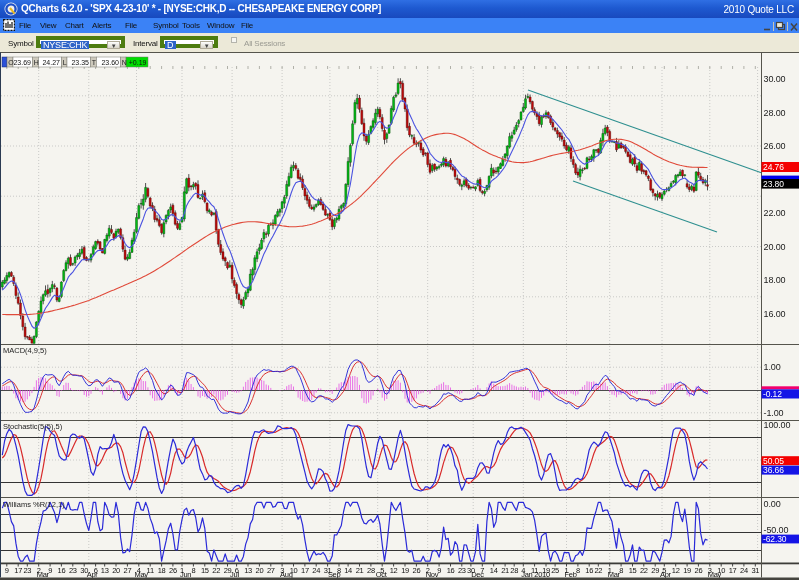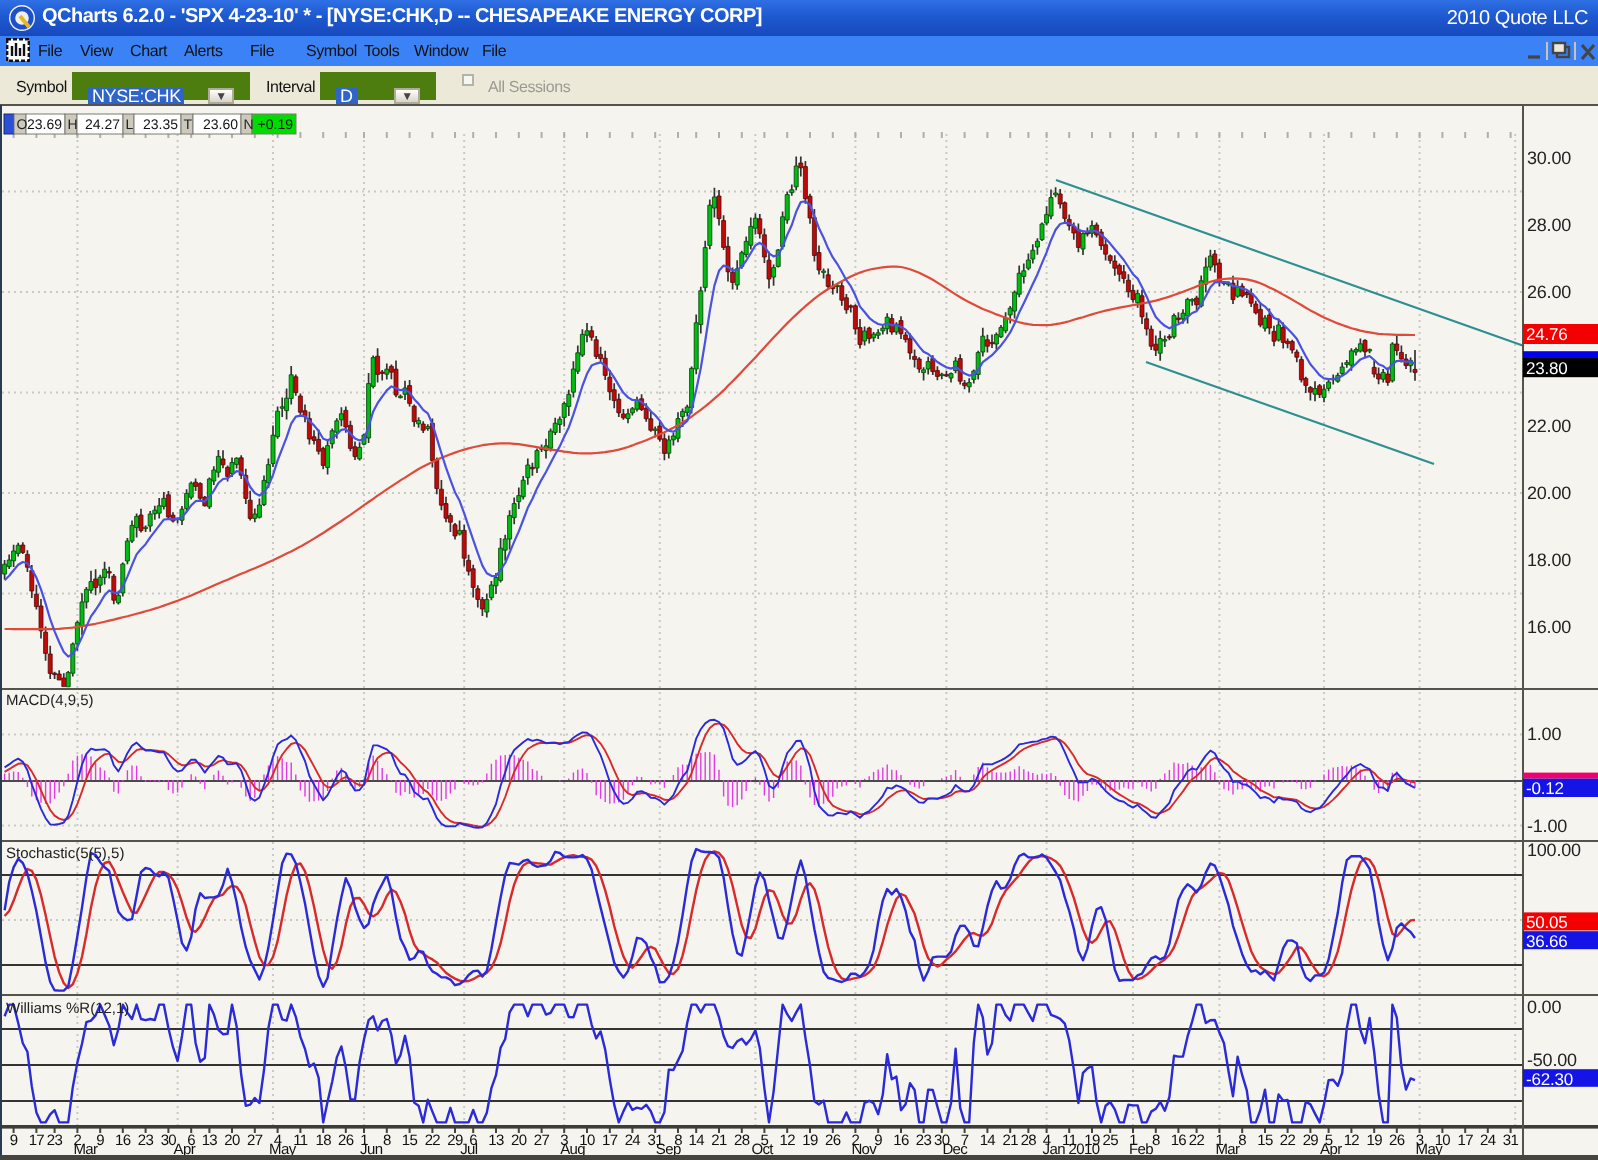--- a/index.html
+++ b/index.html
@@ -4,21 +4,21 @@
 body{width:799px;height:580px;overflow:hidden;font-family:"Liberation Sans",sans-serif}
 #app{position:relative;width:799px;height:580px;background:#ece9d8}
 #titlebar{position:absolute;left:0;top:0;width:799px;height:18px;
  background:linear-gradient(180deg,#2f6fe4 0%,#1e59d0 45%,#1849be 100%);color:#fff;}
 #titlebar .t{position:absolute;left:21px;top:3px;font-size:10px;font-weight:bold;letter-spacing:-0.25px;white-space:nowrap}
 #titlebar .r{position:absolute;right:5px;top:3.5px;font-size:10px;font-weight:normal;letter-spacing:-0.2px}
 #menubar{position:absolute;left:0;top:18px;width:799px;height:15px;background:#3b82f6;font-size:8px;letter-spacing:-0.2px;color:#111}
 #menubar span.m{position:absolute;top:3px}
 #winbtn{position:absolute;right:0px;top:19px;height:13px}
 #toolbar{position:absolute;left:0;top:33px;width:799px;height:19px;background:#ece9d8;font-size:8px;letter-spacing:-0.2px;color:#111}
-.combo{position:absolute;background:#fff;border:7px solid #4d7c0f;height:12px}
+.combo{position:absolute;background:#fff;border:4px solid #4d7c0f;height:12px}
 .dd{position:absolute;right:1px;top:1px;width:13px;height:8px;background:linear-gradient(180deg,#fefefe,#d8d4c8);border:1px solid #b0aa98;font-size:6px;color:#444;text-align:center;line-height:8px}
 .sel{position:absolute;left:1px;top:1px;background:#2f64c8;color:#fff;font-size:9px;line-height:8px;padding:0 2px;height:8px}
 #chart{position:absolute;left:0;top:52px}
 </style></head><body>
 <div id="app">
  <div id="titlebar">
   <svg width="14" height="14" style="position:absolute;left:4px;top:2px">
     <circle cx="7" cy="7" r="6.5" fill="#f0f0f0"></circle>
     <circle cx="7" cy="7" r="4.6" fill="none" stroke="#1e50c8" stroke-width="2.4"></circle>
     <line x1="6" y1="6" x2="10.5" y2="11.5" stroke="#e8b820" stroke-width="2"></line>

